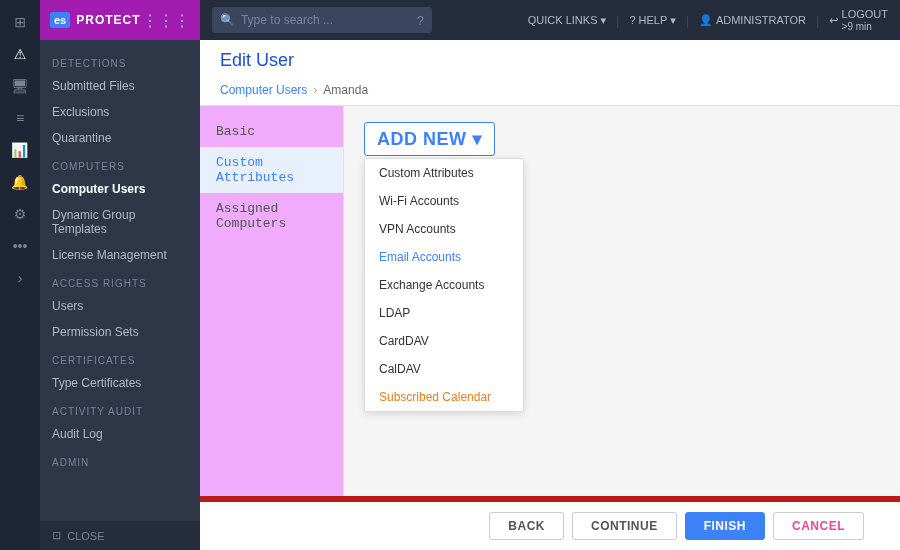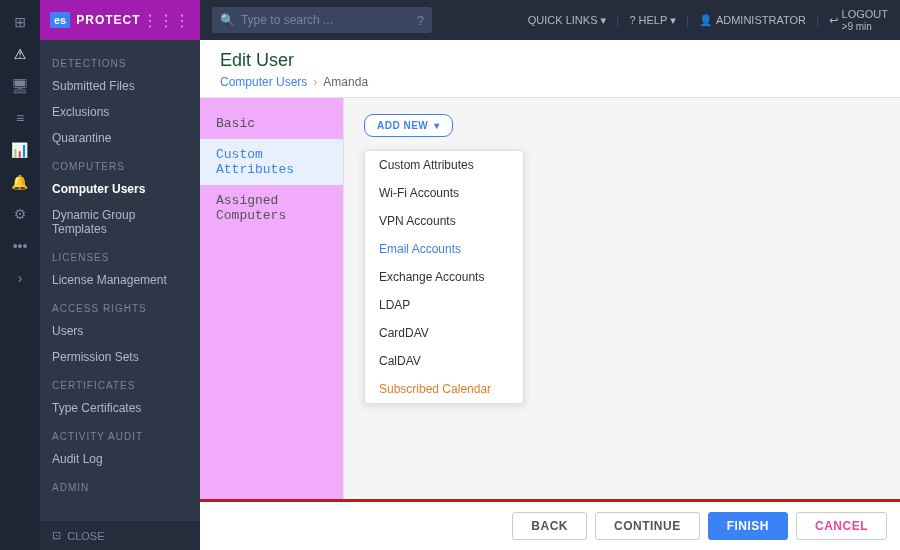--- a/index.html
+++ b/index.html
@@ -158,23 +158,23 @@
       flex-direction: column;
       overflow: hidden;
     }
     .page-header {
       background: #fff;
       padding: 10px 20px 0 20px;
       border-bottom: 1px solid #e0e0e0;
     }
     .page-title {
       font-size: 18px;
-      color: #14532d;
+      color: #1d4ed8;
       font-weight: 400;
-      margin-bottom: 4px;
+      margin-bottom: 12px;
     }
     .breadcrumb {
       display: flex;
       align-items: center;
       gap: 6px;
       font-size: 12px;
       color: #666;
       padding-bottom: 8px;
     }
     .breadcrumb a {
@@ -219,23 +219,23 @@
 
     
     .add-new-btn {
       display: inline-flex;
       align-items: center;
       gap: 6px;
       background: #fff;
       border: 1px solid #3b82f6;
       color: #3b82f6;
       padding: 5px 12px;
-      border-radius: 9px;
-      cursor: pointer;
-      font-size: 10px;
+      border-radius: 3px;
+      cursor: pointer;
+      font-size: 18px;
       font-weight: 600;
       letter-spacing: 0.5px;
     }
 
     .dropdown-menu {
       position: absolute;
       top: 52px;
       left: 20px;
       background: #fff;
       border: 1px solid #ddd;
@@ -249,22 +249,22 @@
       font-size: 12px;
       color: #333;
       cursor: pointer;
     }
     .dropdown-item.orange { color: #e67e22; }
     .dropdown-item.blue { color: #3b82f6; }
 
     
     .edit-footer {
       background: #fff;
-      border-top: 3px solid #b91c1c;
-      padding: 10px 13px;
+      border-top: 6px solid #b91c1c;
+      padding: 10px 36px;
       display: flex;
       align-items: center;
       gap: 8px;
       justify-content: flex-end;
     }
     .btn {
       padding: 6px 18px;
       border-radius: 3px;
       font-size: 12px;
       font-weight: 600;
@@ -308,21 +308,20 @@
 
     <div class="sidebar-section-label">DETECTIONS</div>
     <div class="sidebar-item">Submitted Files</div>
     <div class="sidebar-item">Exclusions</div>
     <div class="sidebar-item">Quarantine</div>
 
     <div class="sidebar-section-label">COMPUTERS</div>
     <div class="sidebar-item active">Computer Users</div>
     <div class="sidebar-item">Dynamic Group Templates</div>
 
-    <div class="sidebar-section-label">LICENSES</div>
     <div class="sidebar-item">License Management</div>
 
     <div class="sidebar-section-label">ACCESS RIGHTS</div>
     <div class="sidebar-item">Users</div>
     <div class="sidebar-item">Permission Sets</div>
 
     <div class="sidebar-section-label">CERTIFICATES</div>
     <div class="sidebar-item">Type Certificates</div>
 
     <div class="sidebar-section-label">ACTIVITY AUDIT</div>

